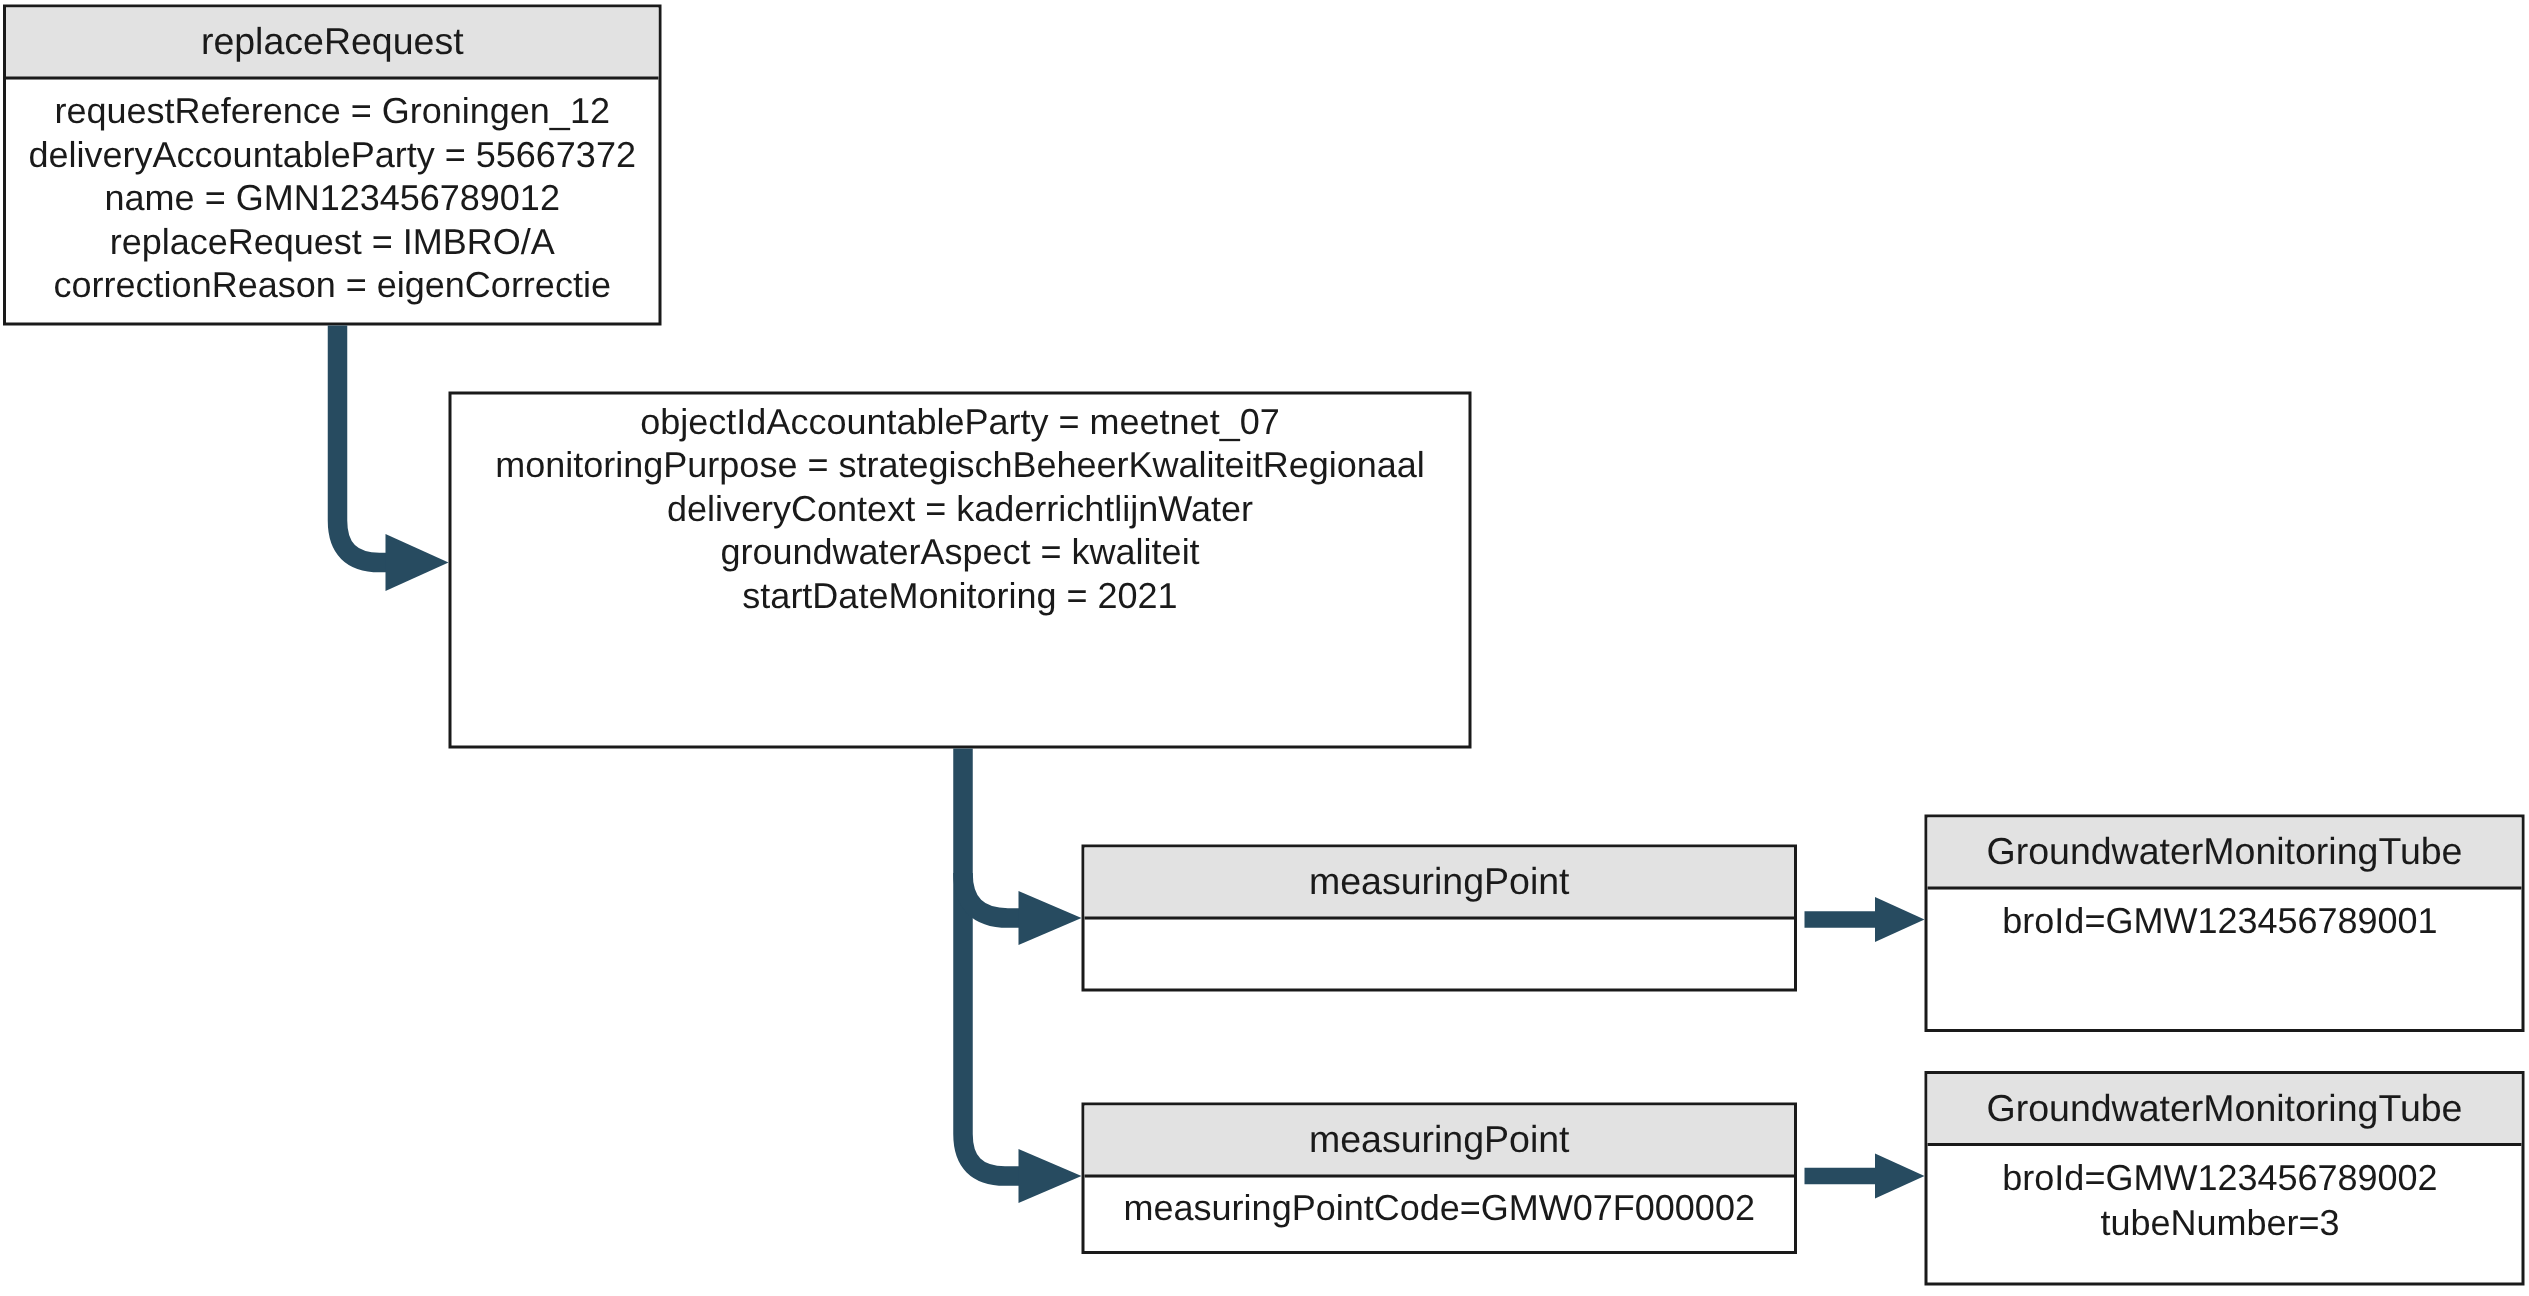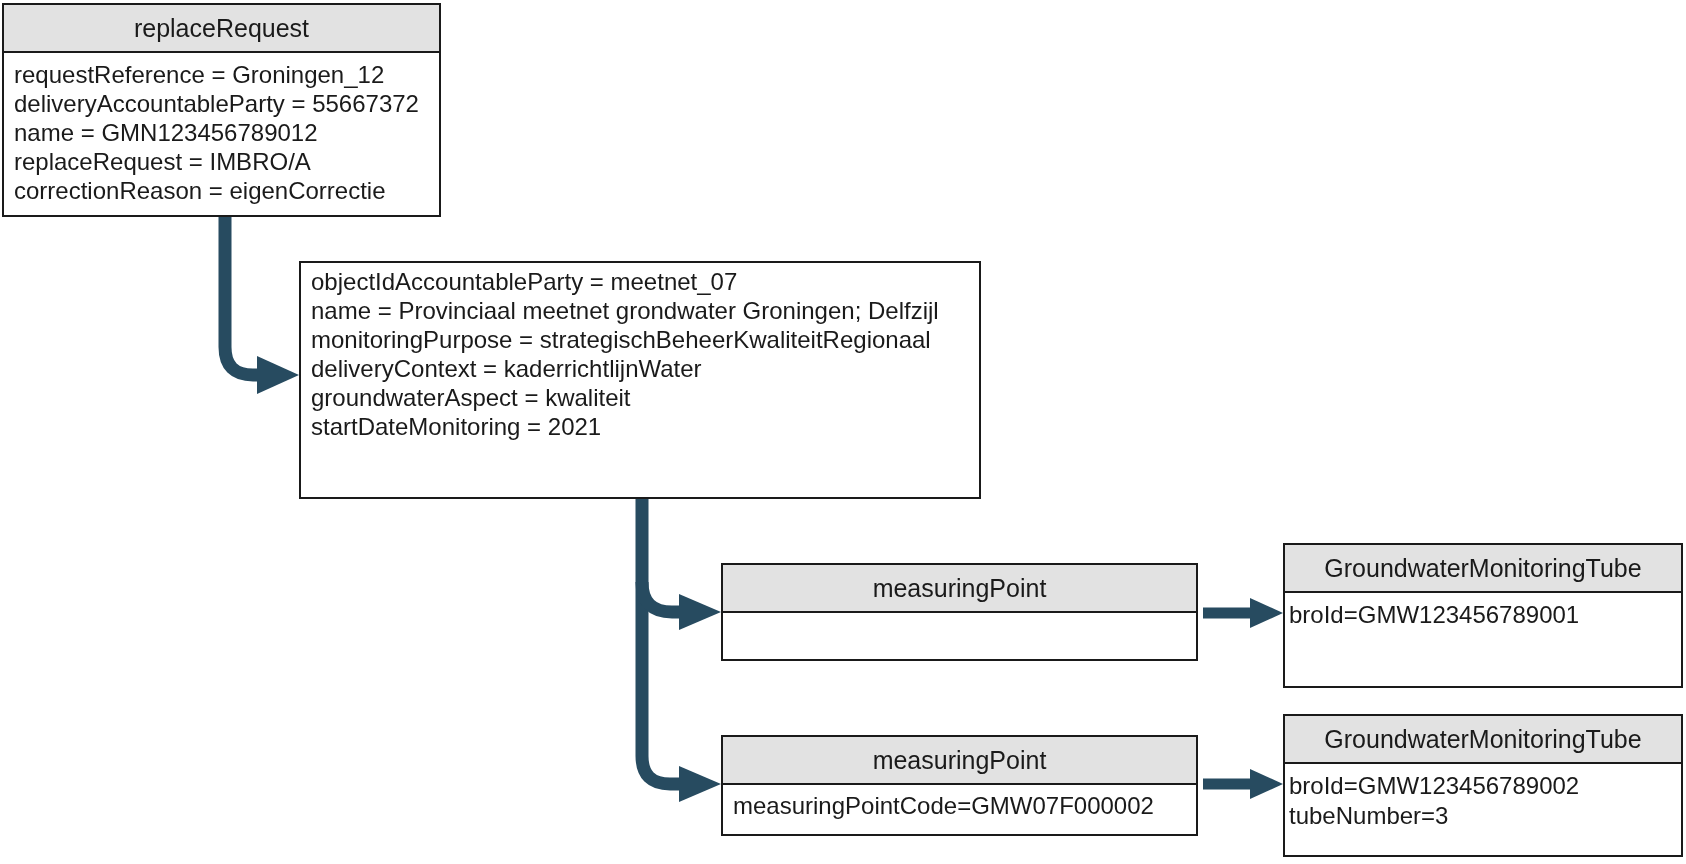--- a/index.html
+++ b/index.html
@@ -31,21 +31,21 @@
     text-align: center;
     font-size: 25px;
     white-space: nowrap;
     overflow: visible;
   }
   .uml-body {
     box-sizing: border-box;
     padding: 7px 10px 0 10px;
     font-size: 24px;
     line-height: 29px;
-    text-align: left;
+    text-align: center;
   }
   .attr {
     white-space: nowrap;
     overflow: visible;
   }
   .gwt .uml-body { line-height: 30px; padding-left: 4px; }
   .mp  .uml-body { padding-top: 6px; line-height: 30px; }
   #connector-layer {
     position: absolute;
     left: 0; top: 0;
@@ -64,21 +64,20 @@
       <div class="attr">deliveryAccountableParty = 55667372</div>
       <div class="attr">name = GMN123456789012</div>
       <div class="attr">replaceRequest = IMBRO/A</div>
       <div class="attr">correctionReason = eigenCorrectie</div>
     </div>
   </div>
 
   <div class="uml-box" style="left:299px; top:261px; width:682px; height:238px;">
     <div class="uml-body" style="padding-top:4px;">
       <div class="attr">objectIdAccountableParty = meetnet_07</div>
-      <div class="attr">name = Provinciaal meetnet grondwater Groningen; Delfzijl</div>
       <div class="attr">monitoringPurpose = strategischBeheerKwaliteitRegionaal</div>
       <div class="attr">deliveryContext = kaderrichtlijnWater</div>
       <div class="attr">groundwaterAspect = kwaliteit</div>
       <div class="attr">startDateMonitoring = 2021</div>
     </div>
   </div>
 
   <div class="uml-box mp" style="left:721px; top:563px; width:477px; height:98px;">
     <div class="uml-header">measuringPoint</div>
   </div>

